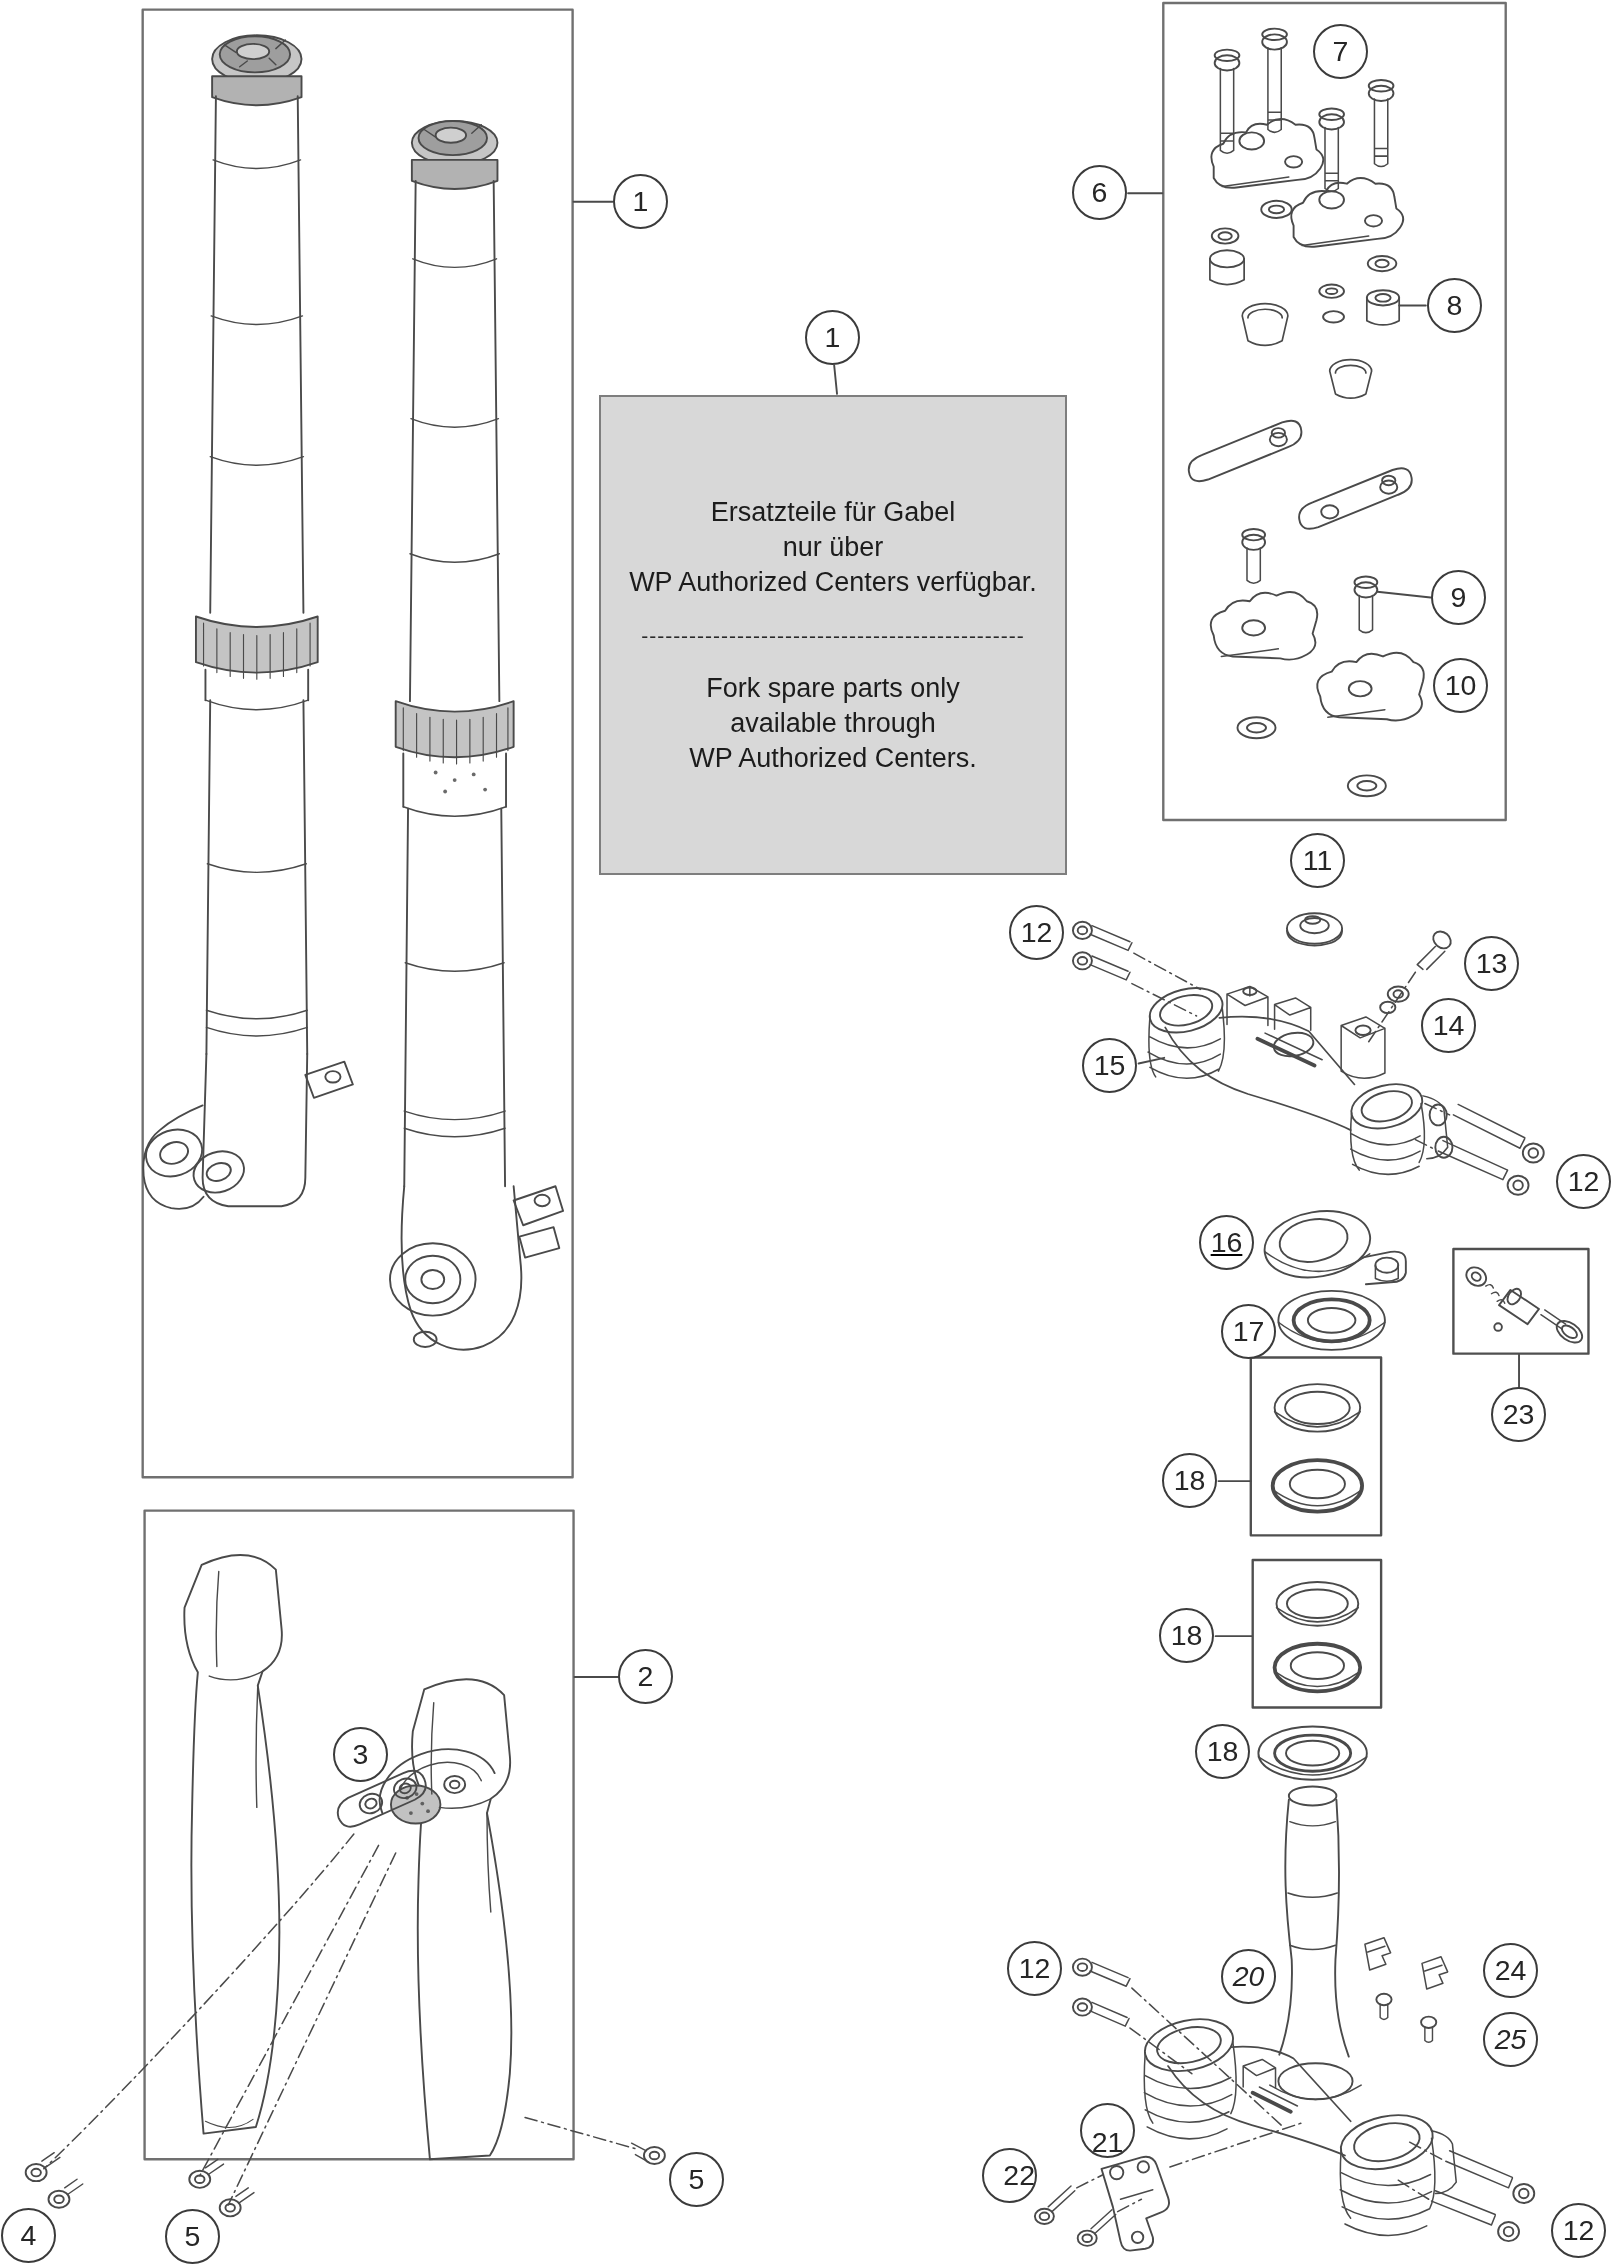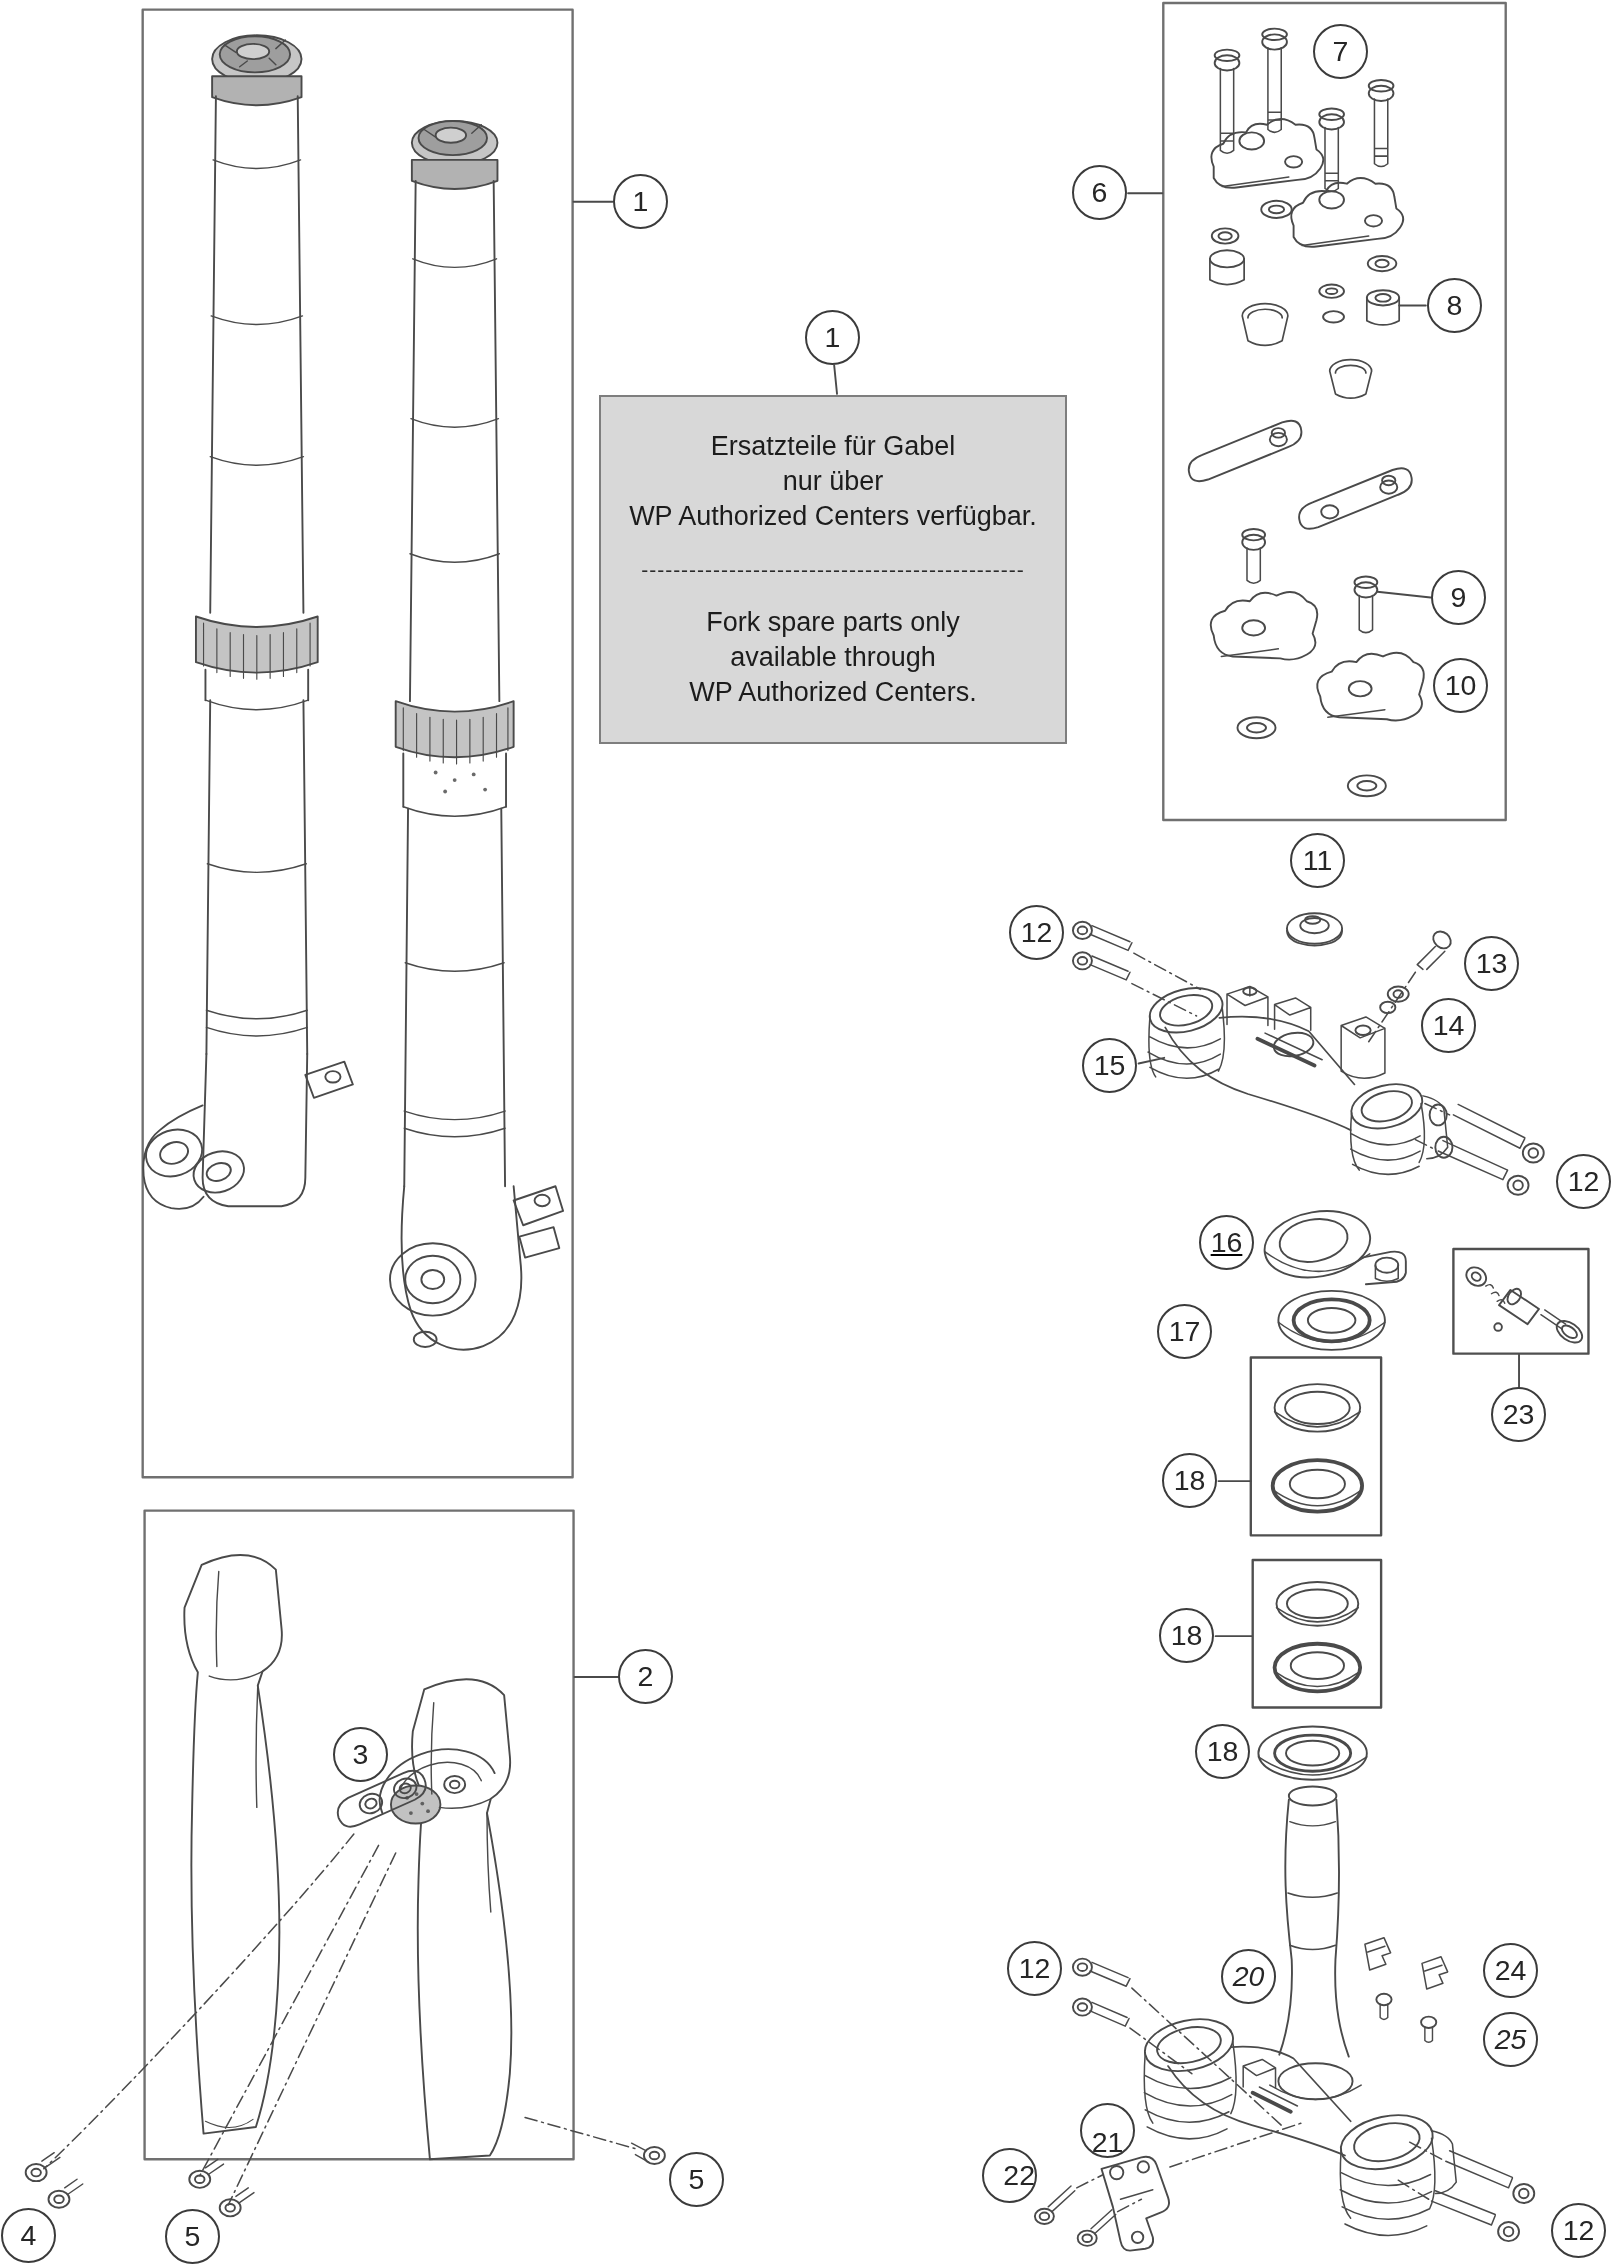--- a/index.html
+++ b/index.html
@@ -382,21 +382,21 @@
       <path d="M1188,2132 L1253,2180"></path>
       <path d="M1132,2300 L1160,2286"></path>
       <path d="M1175,2325 L1200,2312"></path>
       <path d="M1230,2278 L1368,2232"></path>
       <path d="M1482,2252 L1516,2270"></path>
       <path d="M1470,2292 L1502,2312"></path>
     </g>
   </g>
 </svg>
 
-<div class="note-panel" style="left:599px;top:395px;width:468px;height:349px;">
+<div class="note-panel" style="left:599px;top:395px;width:468px;height:480px;">
   <div class="nline">Ersatzteile für Gabel</div>
   <div class="nline">nur über</div>
   <div class="nline">WP Authorized Centers verfügbar.</div>
   <div class="note-sep">------------------------------------------------</div>
   <div class="nline">Fork spare parts only</div>
   <div class="nline">available through</div>
   <div class="nline">WP Authorized Centers.</div>
 </div>
 
 <div class="callout" style="left:613px;top:174px;">
@@ -449,21 +449,21 @@
     </div>
 <div class="callout" style="left:1421px;top:998px;">
       <span>14</span>
     </div>
 <div class="callout" style="left:1082px;top:1038px;">
       <span>15</span>
     </div>
 <div class="callout" style="left:1199px;top:1215px;text-decoration:underline;">
       <span>16</span>
     </div>
-<div class="callout" style="left:1157px;top:1304px;">
+<div class="callout" style="left:1221px;top:1304px;">
       <span>17</span>
     </div>
 <div class="callout" style="left:1162px;top:1453px;">
       <span>18</span>
     </div>
 <div class="callout" style="left:1159px;top:1608px;">
       <span>18</span>
     </div>
 <div class="callout" style="left:1195px;top:1724px;">
       <span>18</span>

